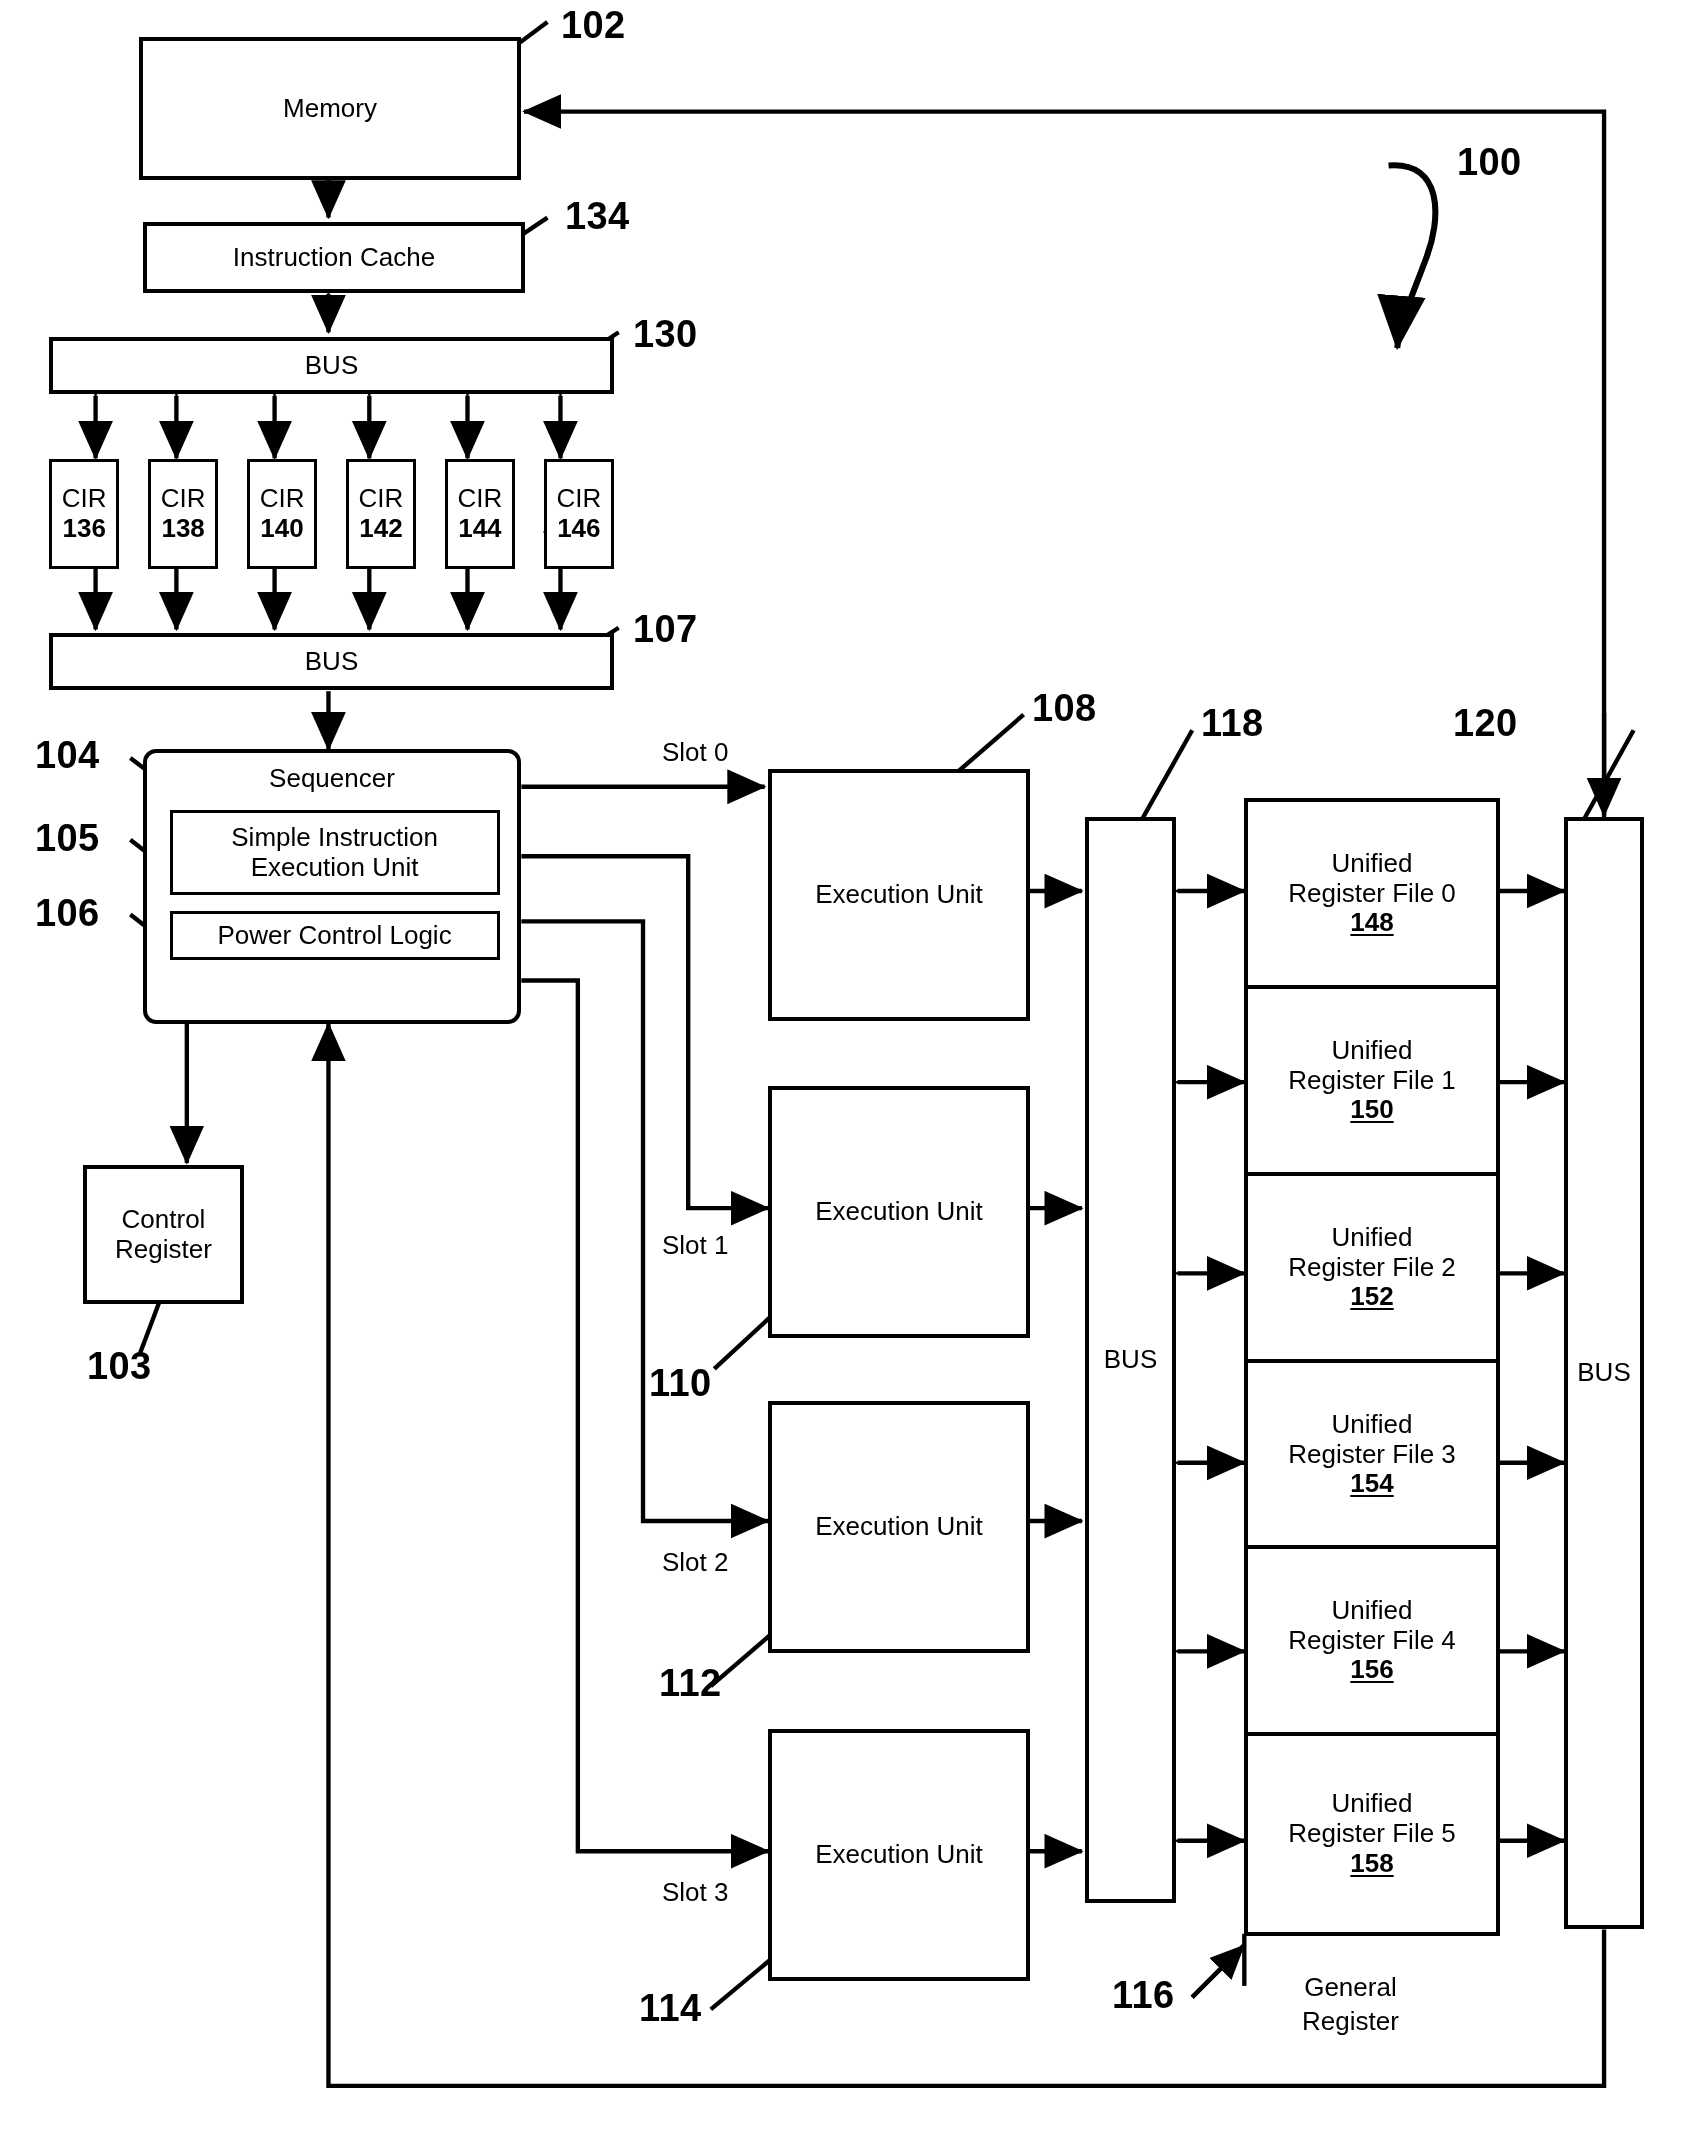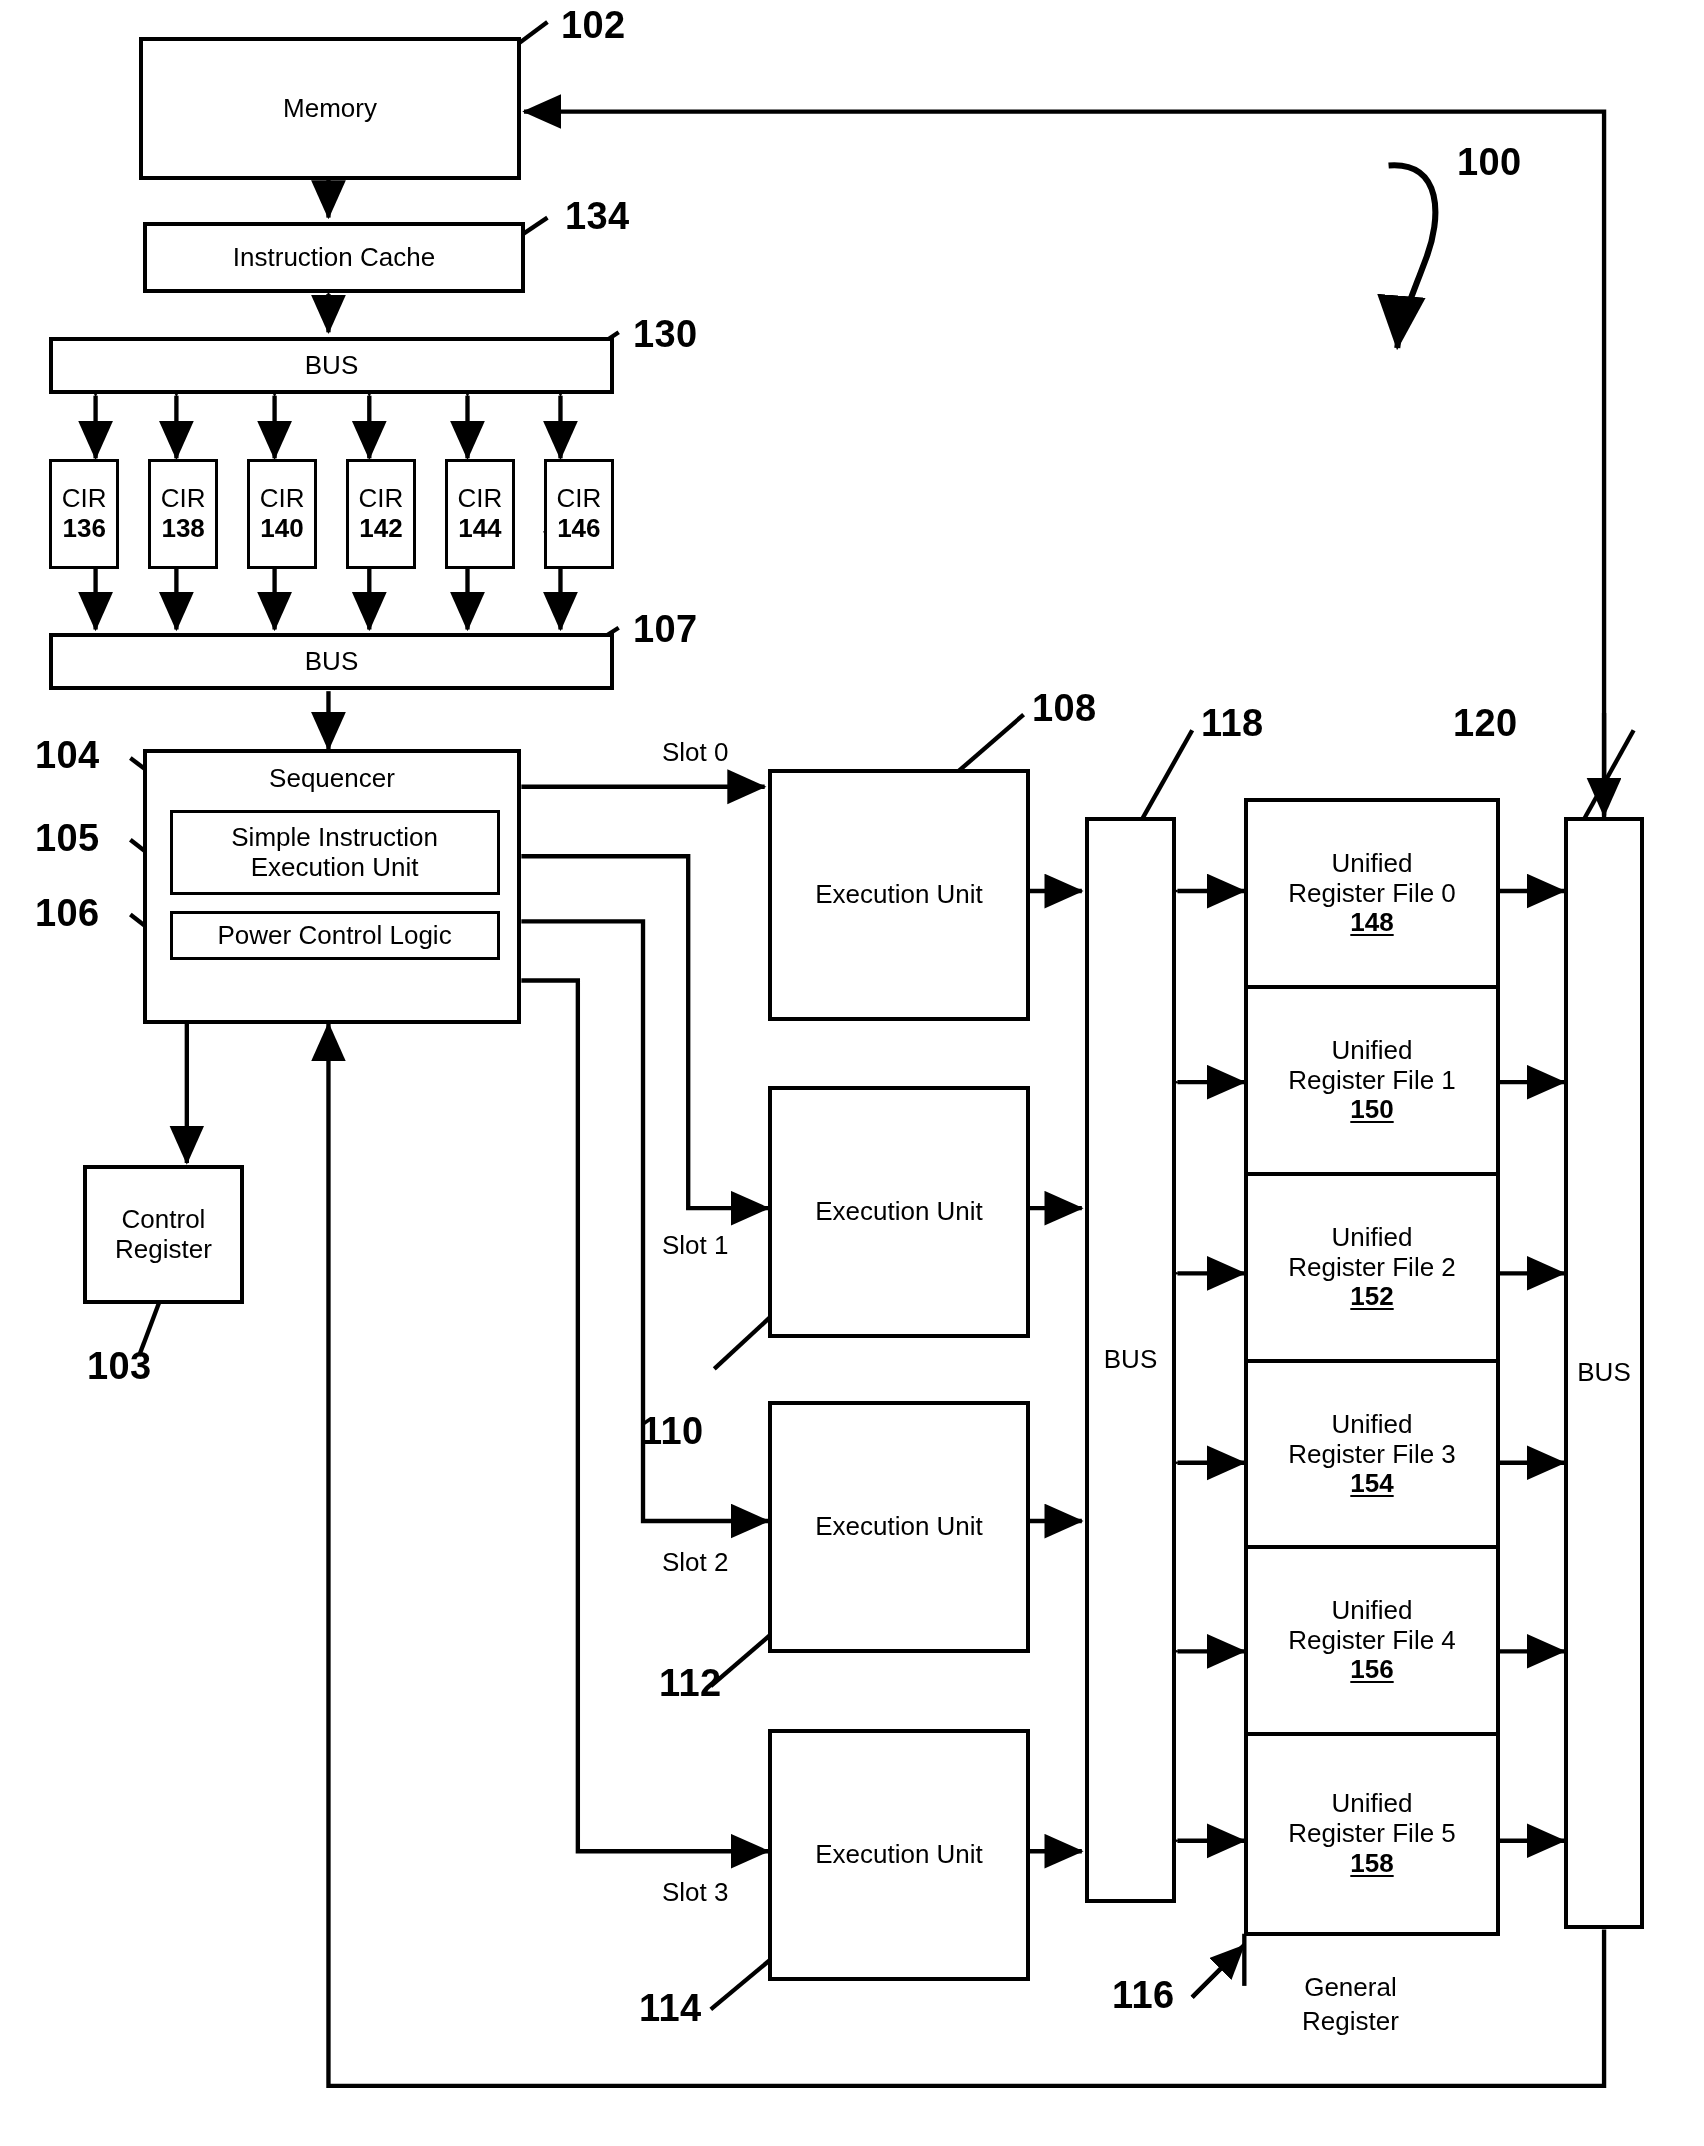--- a/index.html
+++ b/index.html
@@ -157,21 +157,21 @@
       <span class="cirlabel">CIR</span>
       <span class="cirnum">146</span>
     </div>
   </div>
 
   <div class="box" style="left:49px;top:633px;width:565px;height:57px;">
     <span>BUS</span>
   </div>
   <div class="refnum" style="left:633px;top:608px;">107</div>
 
-  <div class="box" style="left:143px;top:749px;width:378px;height:275px;display:block;padding:0;">
+  <div class="box" style="left:143px;top:749px;width:378px;height:275px;display:block;padding:0;border-radius:13px;">
     <div style="text-align:center;font-size:26px;padding-top:11.3px;">Sequencer</div>
     <div class="box thin" style="position:absolute;left:22.6px;top:158px;width:330px;height:49px;">
       <span>Power Control Logic</span>
     </div>
     <div class="box thin" style="position:absolute;left:22.6px;top:57px;width:330px;height:85px;flex-direction:column;">
       <span style="padding:0 5.2px;">Simple Instruction
 Execution Unit</span>
     </div>
   </div>
   <div class="refnum" style="left:35px;top:734px;">104</div>
@@ -186,21 +186,21 @@
 
   <div class="box" style="left:768px;top:769px;width:262px;height:252px;">
     <span>Execution Unit</span>
   </div>
   <div class="refnum" style="left:1032px;top:687px;">108</div>
   <div class="lbl" style="left:662px;top:737px;">Slot 0</div>
 
   <div class="box" style="left:768px;top:1086px;width:262px;height:252px;">
     <span>Execution Unit</span>
   </div>
-  <div class="refnum" style="left:641px;top:1410px;">110</div>
+  <div class="refnum" style="left:641px;top:1362px;padding-left:8px;">110</div>
   <div class="lbl" style="left:662px;top:1230px;">Slot 1</div>
 
   <div class="box" style="left:768px;top:1401px;width:262px;height:252px;">
     <span>Execution Unit</span>
   </div>
   <div class="refnum" style="left:639px;top:1662px;margin-left:20px;">112</div>
   <div class="lbl" style="left:662px;top:1547px;">Slot 2</div>
 
   <div class="box" style="left:768px;top:1729px;width:262px;height:252px;">
     <span>Execution Unit</span>

